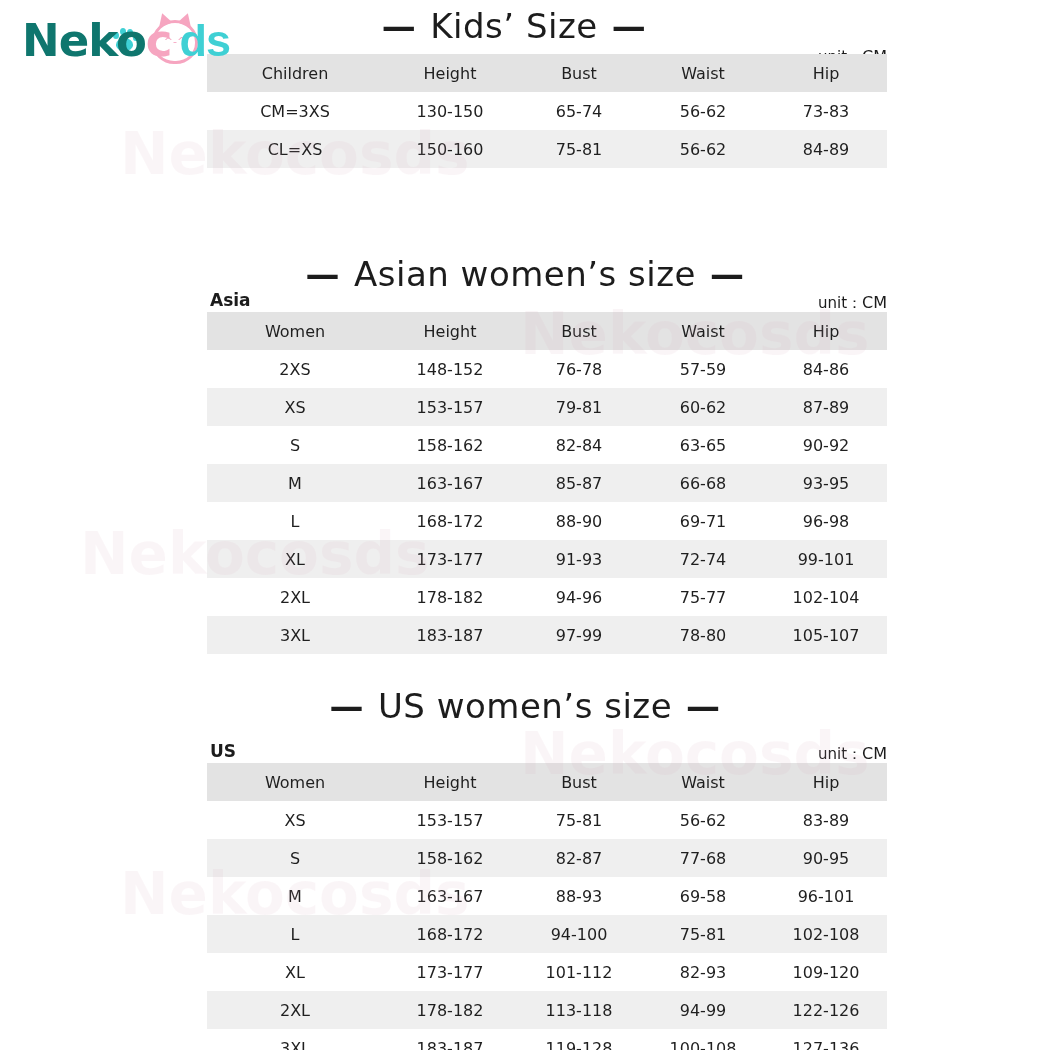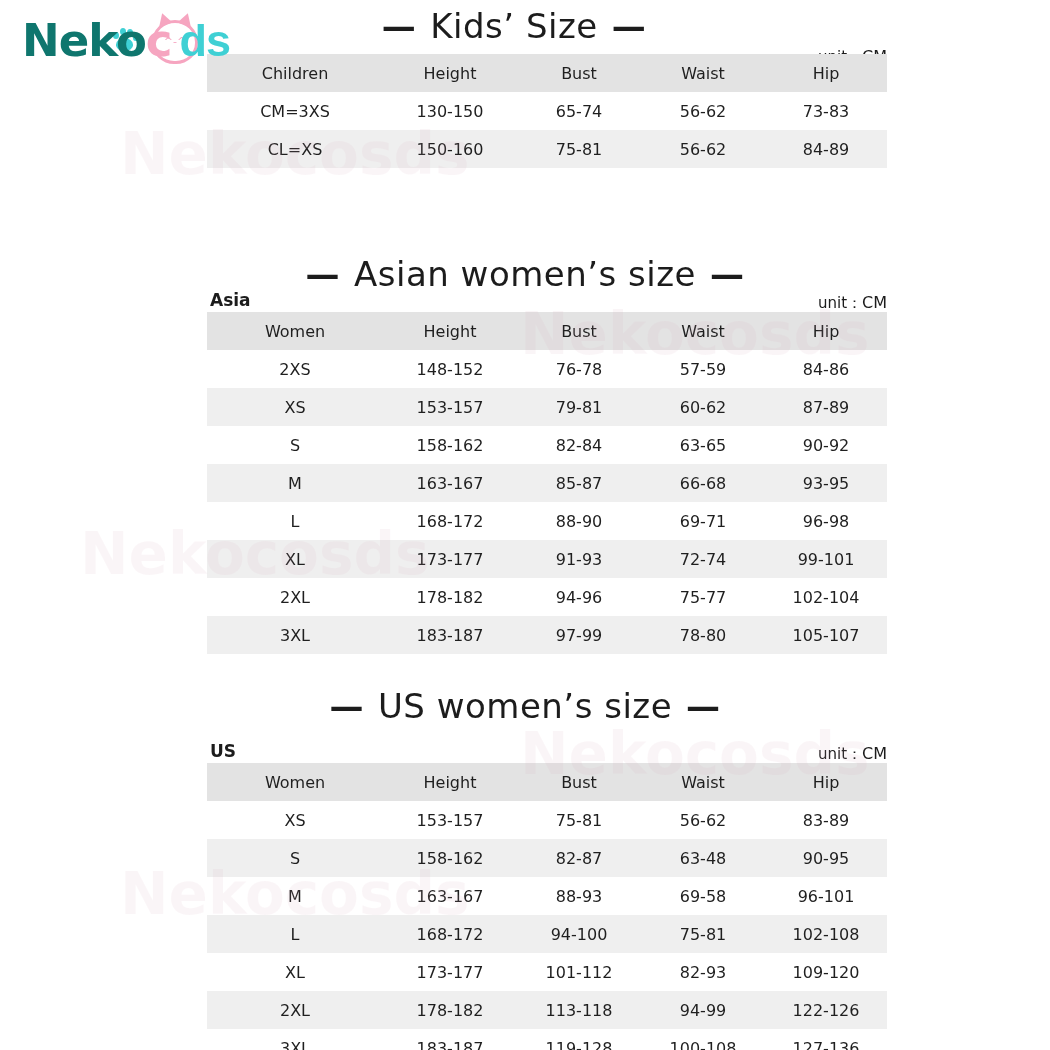--- a/index.html
+++ b/index.html
@@ -356,21 +356,21 @@
         <td>XS</td>
         <td>153-157</td>
         <td>75-81</td>
         <td>56-62</td>
         <td>83-89</td>
       </tr>
       <tr>
         <td>S</td>
         <td>158-162</td>
         <td>82-87</td>
-        <td>63-48</td>
+        <td>77-68</td>
         <td>90-95</td>
       </tr>
       <tr>
         <td>M</td>
         <td>163-167</td>
         <td>88-93</td>
         <td>69-58</td>
         <td>96-101</td>
       </tr>
       <tr>

